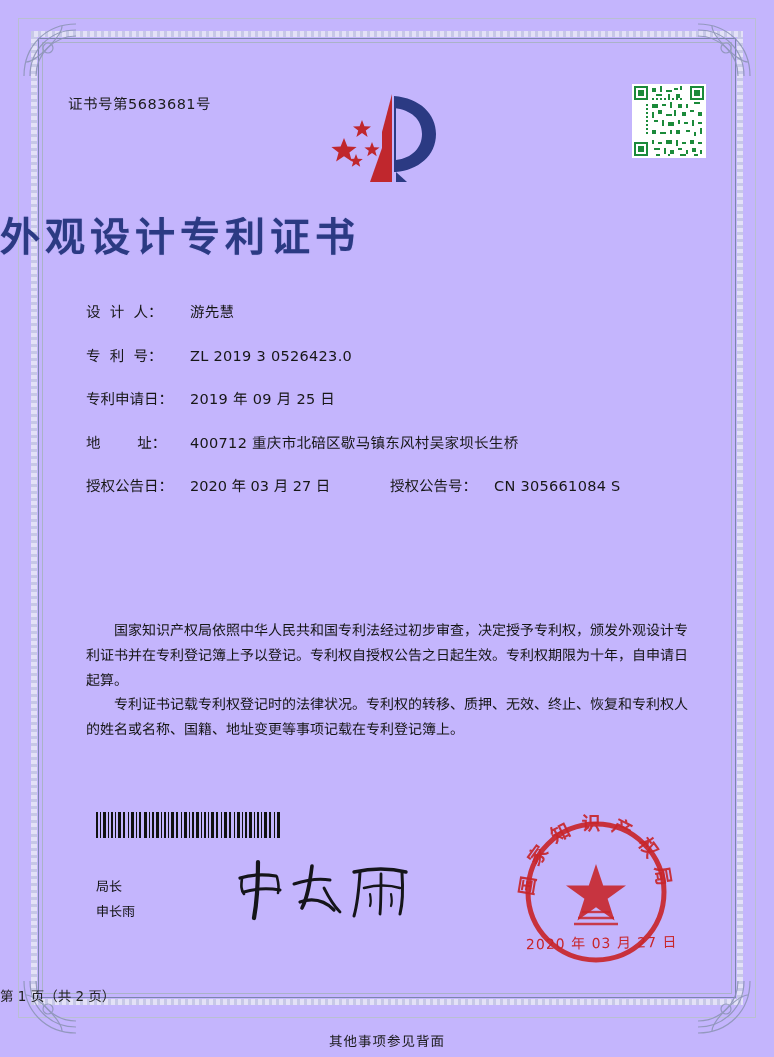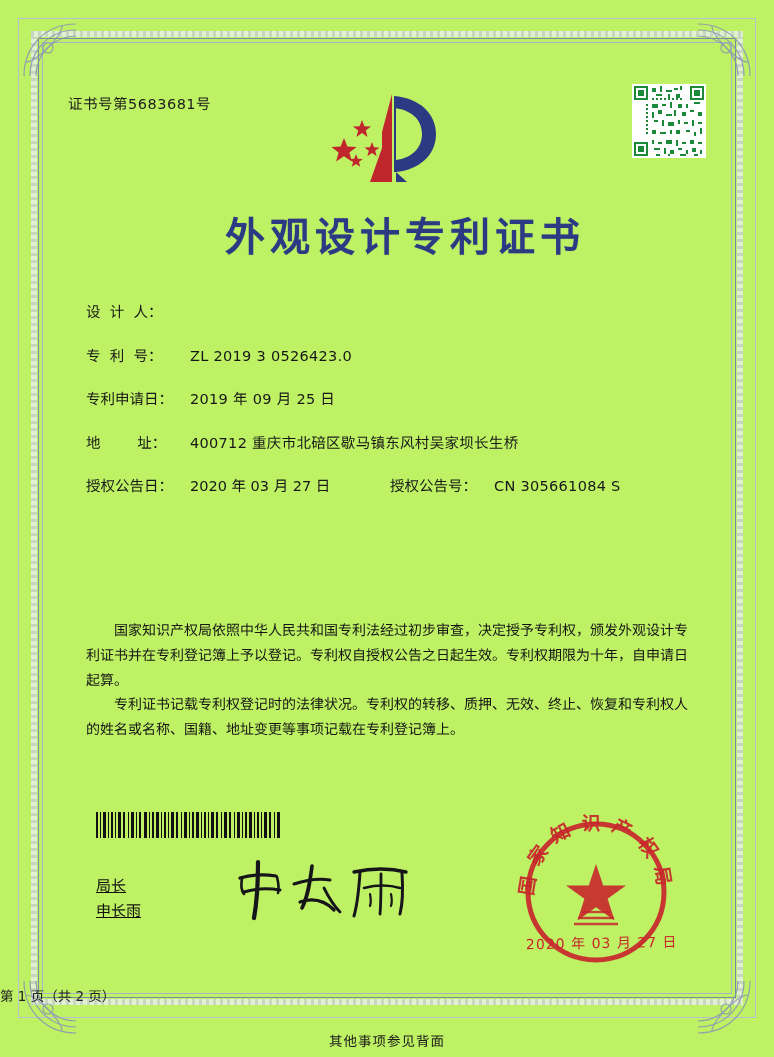--- a/index.html
+++ b/index.html
@@ -7,21 +7,21 @@
     padding: 0;
     background: #ffffff;
   }
   body {
     font-family: "DejaVu Sans", "Liberation Sans", sans-serif;
   }
   .page {
     position: relative;
     width: 774px;
     height: 1057px;
-    background: #bef264;
+    background: #c4b5fd;
     overflow: hidden;
   }
 
   
   .frame-outer {
     position: absolute;
     left: 18px; top: 18px;
     width: 738px; height: 1000px;
     border: 1px solid #b9bfd2;
     box-sizing: border-box;
@@ -83,28 +83,27 @@
     left: 50%;
     transform: translateX(-50%);
     top: 86px;
     width: 150px; height: 104px;
   }
 
   .title {
     position: absolute;
     top: 205px;
     left: 0; right: 0;
-    text-align: center;
+    text-align: left;
     font-size: 40px;
     letter-spacing: 5px;
     color: #2b3a83;
     font-weight: bold;
     font-family: "DejaVu Sans", "Liberation Sans", sans-serif;
     text-shadow: 0 0 1px rgba(43,58,131,.35);
-    margin-left: 36px;
   }
 
   
   .fields {
     position: absolute;
     left: 86px;
     top: 300px;
     width: 600px;
   }
   .row {
@@ -155,24 +154,23 @@
     top: 812px;
     width: 186px;
     height: 26px;
   }
 
   
   .sig-label {
     position: absolute;
     left: 96px;
     top: 874px;
-    font-size: 15px;
+    font-size: 13px;
     line-height: 25px;
     color: #111;
-    text-decoration: underline;
   }
   .sig-script {
     position: absolute;
     left: 228px;
     top: 858px;
     width: 190px;
     height: 64px;
   }
 
   
@@ -384,20 +382,21 @@
     </svg>
   </div>
 
   <div class="title">外观设计专利证书</div>
 
   <div class="fields">
 
 
     <div class="row">
       <span class="label">设  计  人：</span>
+      <span class="value">游先慧</span>
     </div>
 
     <div class="row">
       <span class="label">专  利  号：</span>
       <span class="value">ZL 2019 3 0526423.0</span>
     </div>
 
     <div class="row">
       <span class="label">专利申请日：</span>
       <span class="value">2019 年 09 月 25 日</span>

